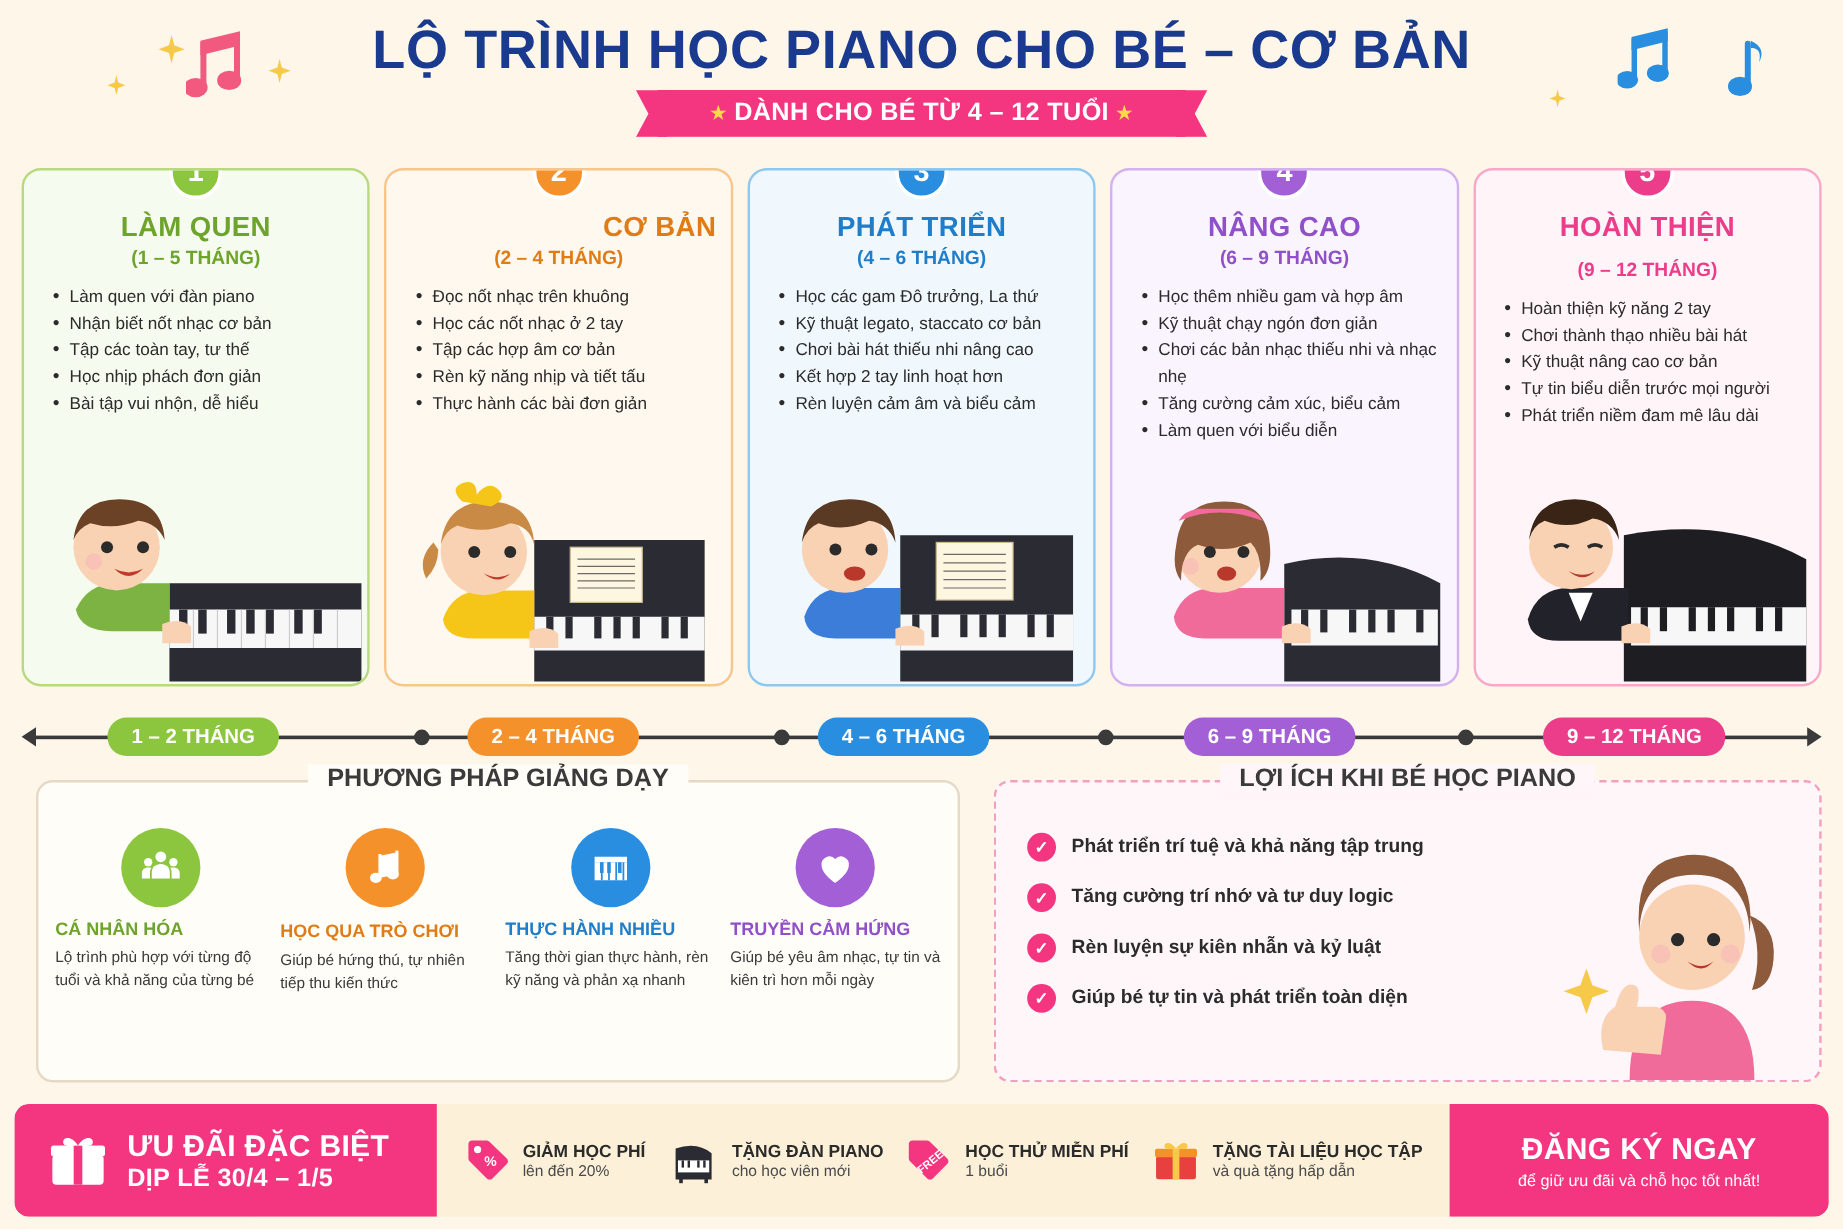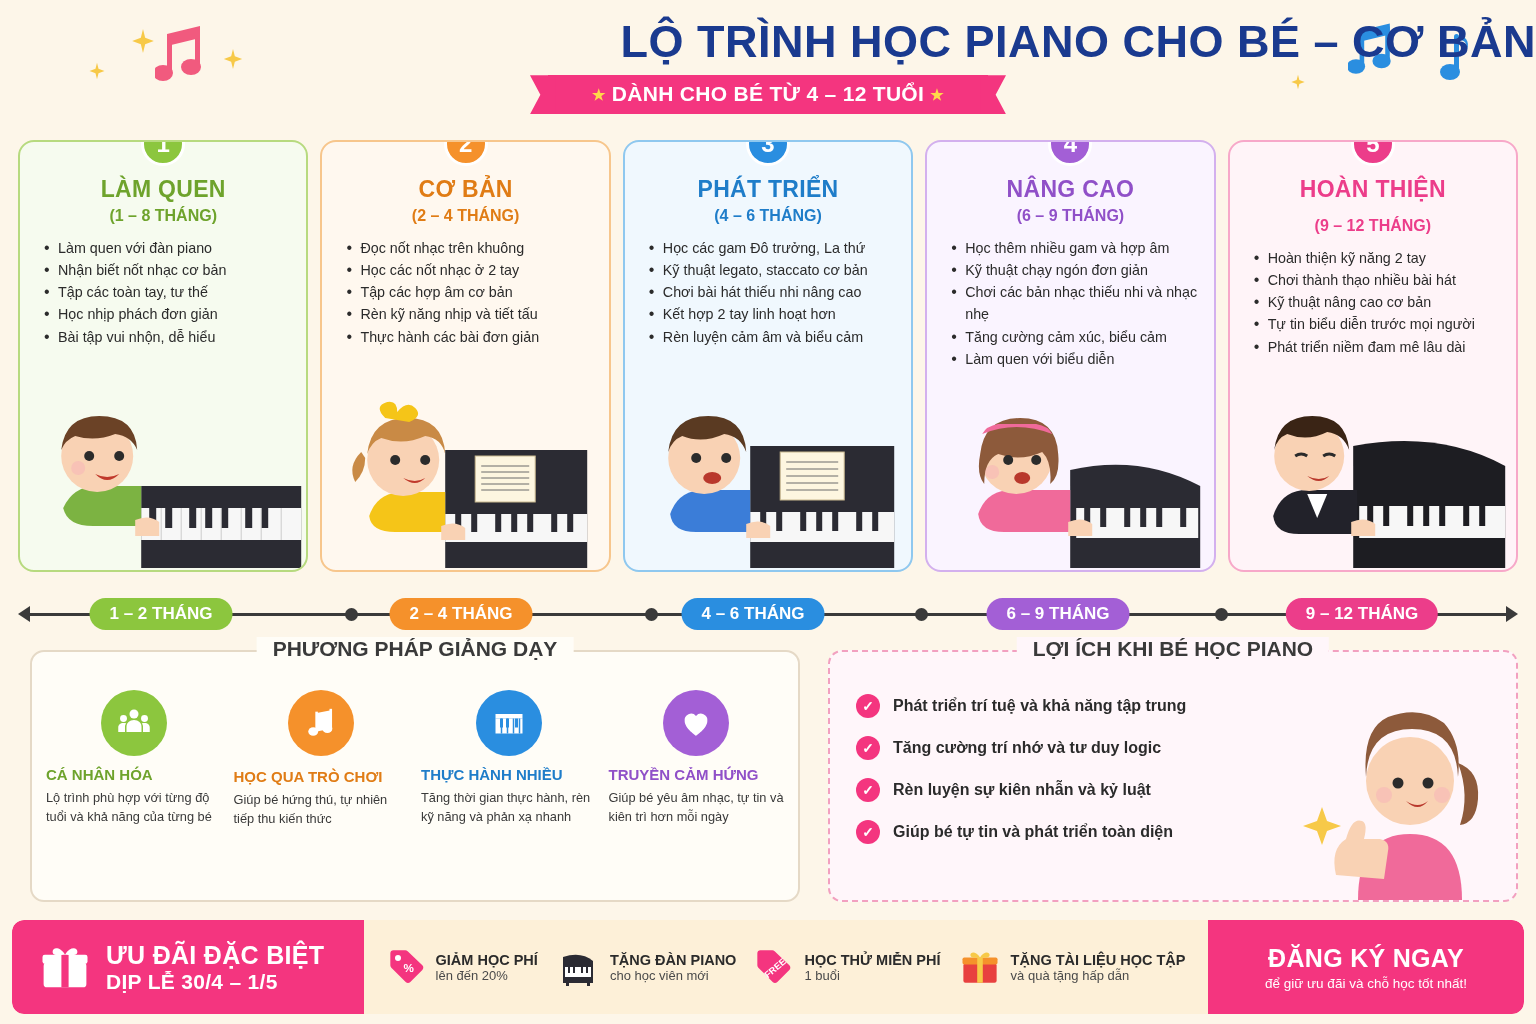--- a/index.html
+++ b/index.html
@@ -11,21 +11,20 @@
     position: relative;
   }
   .page { position: relative; width: 1536px; height: 1024px; }
 
   
   .header { position: relative; padding-top: 18px; text-align: center; }
   .main-title {
     font-size: 45px; font-weight: 900; color: #1a3a8f;
     letter-spacing: 0.5px; line-height: 1.05;
     text-transform: uppercase;
-    text-align: right;
   }
   .subtitle-ribbon {
     display: inline-block;
     margin-top: 10px;
     background: #f4357f;
     color: #fff;
     font-size: 21px; font-weight: 900;
     padding: 7px 44px 8px 44px;
     position: relative;
     letter-spacing: 0.3px;
@@ -216,21 +215,21 @@
       <span>DÀNH CHO BÉ TỪ 4 – 12 TUỔI</span>
       <span class="rib-star">★</span>
     </div>
   </div>
 
   <div class="cards">
 
     <div class="card" style="border-color:#b7da7f;background:#f6fbef;">
       <div class="card-num" style="background:#8cc63e;">1</div>
       <div class="card-title" style="color:#6ea32c;">LÀM QUEN</div>
-      <div class="card-period" style="color:#6ea32c;">(1 – 8 THÁNG)</div>
+      <div class="card-period" style="color:#6ea32c;">(1 – 5 THÁNG)</div>
       <ul class="card-list" style="color:#2b2b2b;">
         <li>Làm quen với đàn piano</li>
         <li>Nhận biết nốt nhạc cơ bản</li>
         <li>Tập các toàn tay, tư thế</li>
         <li>Học nhịp phách đơn giản</li>
         <li>Bài tập vui nhộn, dễ hiểu</li>
       </ul>
       <svg class="card-art" viewBox="0 0 280 180">
         <path d="M118 96 L278 96 L278 178 L118 178 Z" fill="#2b2b33"></path>
         <path d="M118 118 L278 118 L278 150 L118 150 Z" fill="#f7f7f7"></path>
@@ -258,21 +257,21 @@
         <circle cx="66" cy="66" r="5" fill="#2b2b2b"></circle>
           <circle cx="96" cy="66" r="5" fill="#2b2b2b"></circle>
         <path d="M72 84 q12 12 24 0 q-12 6 -24 0 z" fill="#c0392b"></path>
         <circle cx="55" cy="78" r="7" fill="#f7b8b8" opacity=".6"></circle>
         <path d="M112 130 q14 -6 24 2 l0 14 l-24 0 z" fill="#f9d2b4"></path>
       </svg>
     </div>
 
     <div class="card" style="border-color:#f7c68c;background:#fff8ef;">
       <div class="card-num" style="background:#f5912b;">2</div>
-      <div class="card-title" style="color:#e07c15;">CƠ BẢN</div>
+      <div class="card-title" style="color:#e07c15;text-align:right;">CƠ BẢN</div>
       <div class="card-period" style="color:#e07c15;">(2 – 4 THÁNG)</div>
       <ul class="card-list">
         <li>Đọc nốt nhạc trên khuông</li>
         <li>Học các nốt nhạc ở 2 tay</li>
         <li>Tập các hợp âm cơ bản</li>
         <li>Rèn kỹ năng nhịp và tiết tấu</li>
         <li>Thực hành các bài đơn giản</li>
       </ul>
       <svg class="card-art" viewBox="0 0 280 180">
         <path d="M120 60 L262 60 L262 178 L120 178 Z" fill="#2b2b33"></path>

